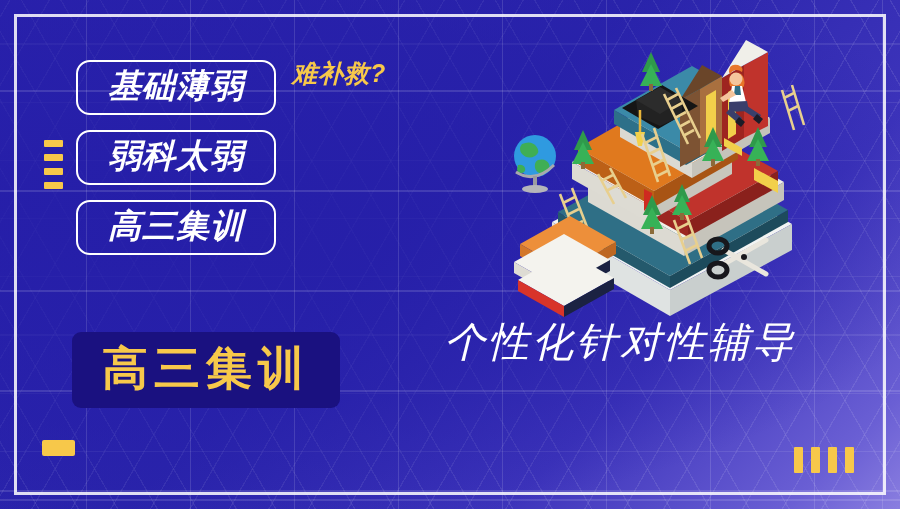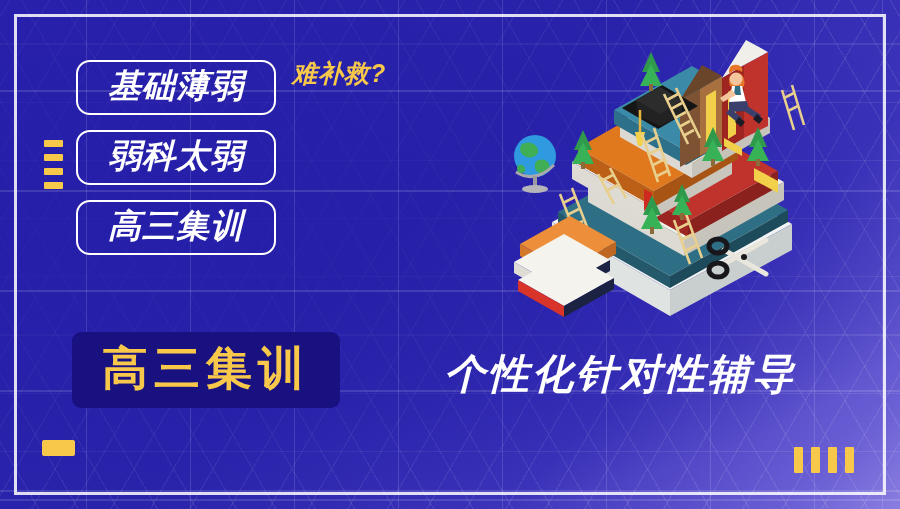--- a/index.html
+++ b/index.html
@@ -123,26 +123,25 @@
 
   
   .slogan{
     position:absolute; left:444px; top:316px;
     display:flex; flex-direction:column; gap:4px;
   }
   .slogan span{
     display:block;
     font-size:41px;
     font-style:italic;
-    font-weight:bold;
+    font-weight:normal;
     color:#ffffff;
     letter-spacing:3px;
     line-height:1.28;
     white-space:nowrap;
-    margin-top:32px;
   }
 
   
   .illus{ position:absolute; left:492px; top:34px; width:390px; height:300px; }
   .illus svg{ width:100%; height:100%; display:block; overflow:visible; }
 </style>
 </head>
 <body>
 
 <div id="banner">

